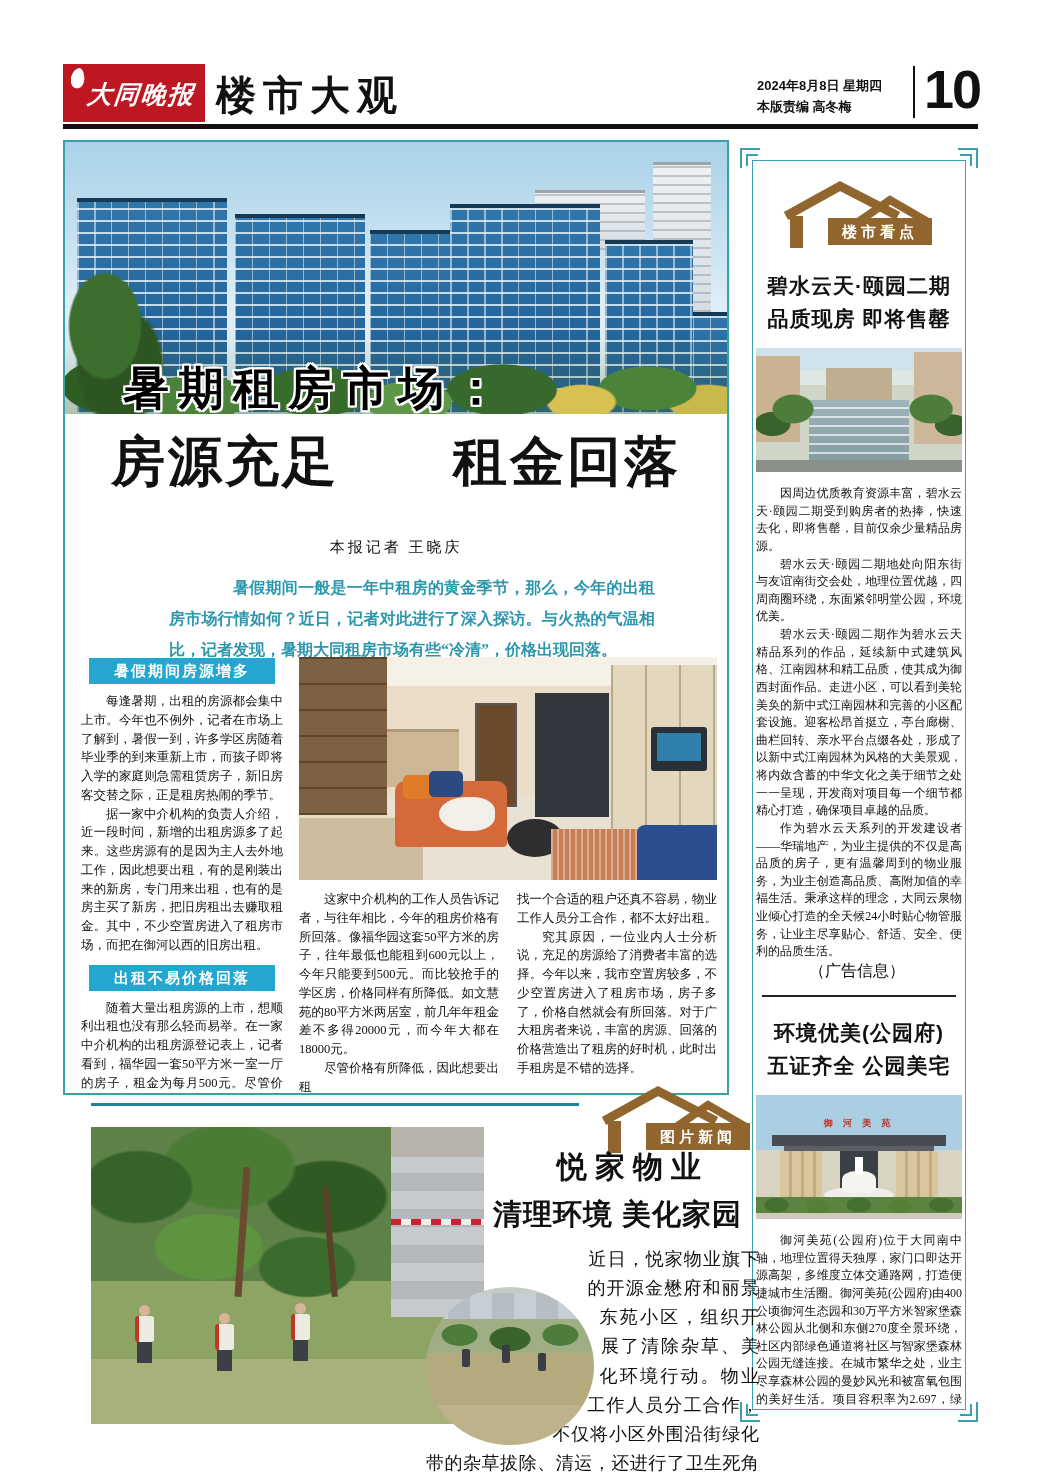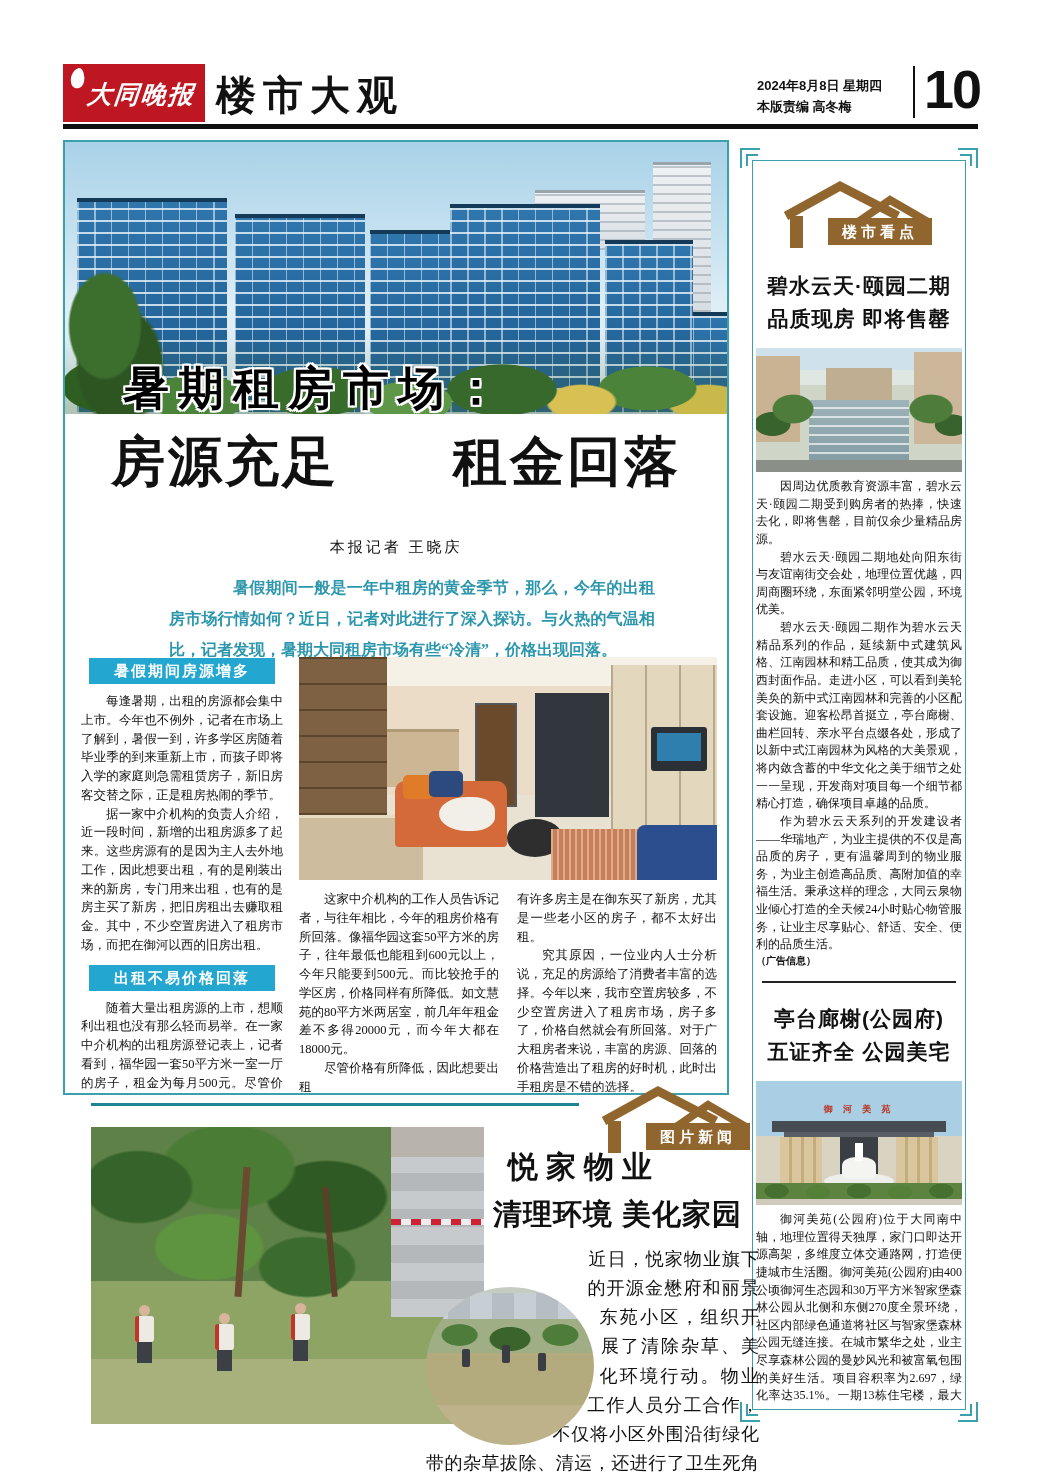--- a/index.html
+++ b/index.html
@@ -106,23 +106,23 @@
   .corner.br{right:0;bottom:0;transform:rotate(180deg);} .corner.bl{left:0;bottom:0;transform:rotate(270deg);}
   .sb-content{position:absolute;left:16px;top:16px;width:206px;height:1242px;overflow:hidden;}
 
   .badge{position:relative;width:162px;height:72px;margin:14px auto 0;}
   .badge-label{position:absolute;left:50px;top:40px;width:104px;height:27px;background:var(--brown);
       color:#fff;font-family:"Liberation Sans",sans-serif;font-size:15px;font-weight:bold;
       letter-spacing:4px;text-align:center;line-height:27px;}
   .sb-title{margin-top:20px;text-align:center;font-family:"Liberation Sans",sans-serif;
       font-size:21px;font-weight:800;line-height:1.55;letter-spacing:1px;}
   .sb-photo{width:206px;height:124px;margin:13px auto 0;position:relative;overflow:hidden;}
-  .sb-body{margin-top:6px;}
+  .sb-body{margin-top:13px;}
   .sb-body p{font-size:12px;line-height:1.47;text-indent:2em;text-align:justify;margin:0;}
-  .adnote{font-size:10px;text-align:left;padding-right:4px;font-weight:bold;}
+  .adnote{font-size:16px;text-align:center;padding-right:4px;}
   .sb-divider{border-top:2px solid #222;margin:13px 6px 12px;}
 
   
   .p1{background:linear-gradient(180deg,#cfe2ec 0 18%,#dfe7e2 18% 30%,#cfd6c8 30%);}
   .p1 div{position:absolute;}
   .p1-bL{left:0;top:8px;width:44px;height:86px;background:#c9b393;}
   .p1-bR{right:0;top:4px;width:48px;height:92px;background:#cdb79a;}
   .p1-bC{left:70px;top:20px;width:66px;height:34px;background:#bfae92;}
   .p1-water{left:53px;top:52px;width:100px;height:72px;background:
       repeating-linear-gradient(0deg, rgba(255,255,255,.65) 0 2px, transparent 2px 9px),
@@ -173,21 +173,21 @@
   .bp-curb{left:300px;top:92px;width:93px;height:6px;background:
       repeating-linear-gradient(90deg,#c23 0 10px,#eee 10px 20px);}
   .bp-trunk1{left:148px;top:40px;width:7px;height:130px;background:#6a4a30;transform:rotate(4deg);}
   .bp-trunk2{left:236px;top:60px;width:6px;height:110px;background:#5d4029;transform:rotate(-5deg);}
   .person{position:absolute;width:26px;height:58px;}
   .person .hd{position:absolute;left:8px;top:0;width:11px;height:11px;border-radius:50%;background:#d8b49a;}
   .person .tr{position:absolute;left:4px;top:11px;width:19px;height:26px;background:#eceae2;
       border-left:4px solid #c33527;border-radius:3px;}
   .person .lg{position:absolute;left:6px;top:37px;width:15px;height:21px;background:#3c3f46;}
 
-  .b-title1{position:absolute;left:417px;top:52px;width:272px;text-align:left;
+  .b-title1{position:absolute;left:406px;top:52px;width:272px;text-align:center;
       font-family:"Liberation Sans",sans-serif;font-size:30px;font-weight:800;letter-spacing:8px;}
   .b-title2{position:absolute;left:386px;top:100px;width:281px;text-align:center;
       font-family:"Liberation Sans",sans-serif;font-size:29px;font-weight:800;letter-spacing:1px;}
   .b-textwrap{position:absolute;left:335px;top:150px;width:333px;font-size:18px;line-height:1.62;}
   .b-textwrap .oval{float:left;width:168px;height:158px;border-radius:50%;margin:42px 10px 4px 0;
       shape-outside:ellipse(86px 81px at 50% 50%);overflow:hidden;position:relative;
       background:linear-gradient(180deg,#c5cdc2 0 20%,#9fae84 20% 42%,#b3ab7e 42% 75%,#bdb28a 75%);}
   .oval .ov-bldg{position:absolute;left:0;top:6px;width:168px;height:26px;background:
       repeating-linear-gradient(90deg,#c8cfd4 0 22px,#b6bec4 22px 44px);}
   .oval .ov-trees{position:absolute;left:0;top:28px;width:168px;height:40px;background:
@@ -259,21 +259,21 @@
       <div class="in-table"></div>
       <div class="in-bed"></div>
       <div class="in-blanket"></div>
     </div>
 
     <div class="ncol col2">
       <p>这家中介机构的工作人员告诉记者，与往年相比，今年的租房价格有所回落。像福华园这套50平方米的房子，往年最低也能租到600元以上，今年只能要到500元。而比较抢手的学区房，价格同样有所降低。如文慧苑的80平方米两居室，前几年年租金差不多得20000元，而今年大都在18000元。</p>
       <p>尽管价格有所降低，因此想要出租</p>
     </div>
     <div class="ncol col3">
-      <p style="text-indent:0;">有许多房主是在御东买了新房，尤其是一些老小区的房子，都不太好出租。</p>
+      <p style="text-indent:0;">找一个合适的租户还真不容易，物业工作人员分工合作，都不太好出租。</p>
       <p>究其原因，一位业内人士分析说，充足的房源给了消费者丰富的选择。今年以来，我市空置房较多，不少空置房进入了租房市场，房子多了，价格自然就会有所回落。对于广大租房者来说，丰富的房源、回落的价格营造出了租房的好时机，此时出手租房是不错的选择。</p>
     </div>
   </section>
 
   <aside class="sidebar">
     <div class="frame"></div>
     <div class="corner tl"></div>
     <div class="corner tr"></div>
     <div class="corner br"></div>
     <div class="corner bl"></div>
@@ -306,21 +306,21 @@
         <p>因周边优质教育资源丰富，碧水云天·颐园二期受到购房者的热捧，快速去化，即将售罄，目前仅余少量精品房源。</p>
         <p>碧水云天·颐园二期地处向阳东街与友谊南街交会处，地理位置优越，四周商圈环绕，东面紧邻明堂公园，环境优美。</p>
         <p>碧水云天·颐园二期作为碧水云天精品系列的作品，延续新中式建筑风格、江南园林和精工品质，使其成为御西封面作品。走进小区，可以看到美轮美奂的新中式江南园林和完善的小区配套设施。迎客松昂首挺立，亭台廊榭、曲栏回转、亲水平台点缀各处，形成了以新中式江南园林为风格的大美景观，将内敛含蓄的中华文化之美于细节之处一一呈现，开发商对项目每一个细节都精心打造，确保项目卓越的品质。</p>
         <p>作为碧水云天系列的开发建设者——华瑞地产，为业主提供的不仅是高品质的房子，更有温馨周到的物业服务，为业主创造高品质、高附加值的幸福生活。秉承这样的理念，大同云泉物业倾心打造的全天候24小时贴心物管服务，让业主尽享贴心、舒适、安全、便利的品质生活。</p>
         <div class="adnote">（广告信息）</div>
       </div>
 
       <div class="sb-divider"></div>
 
       <div class="sb-title">
-        <div>亭台廊榭(公园府)</div>
+        <div>环境优美(公园府)</div>
         <div>五证齐全  公园美宅</div>
       </div>
 
       <div class="sb-photo p2">
         <div class="p2-sign">御 河 美 苑</div>
         <div class="p2-roof"></div>
         <div class="p2-roof2"></div>
         <div class="p2-pill-l"></div>
         <div class="p2-pill-r"></div>
         <div class="p2-open"></div>

